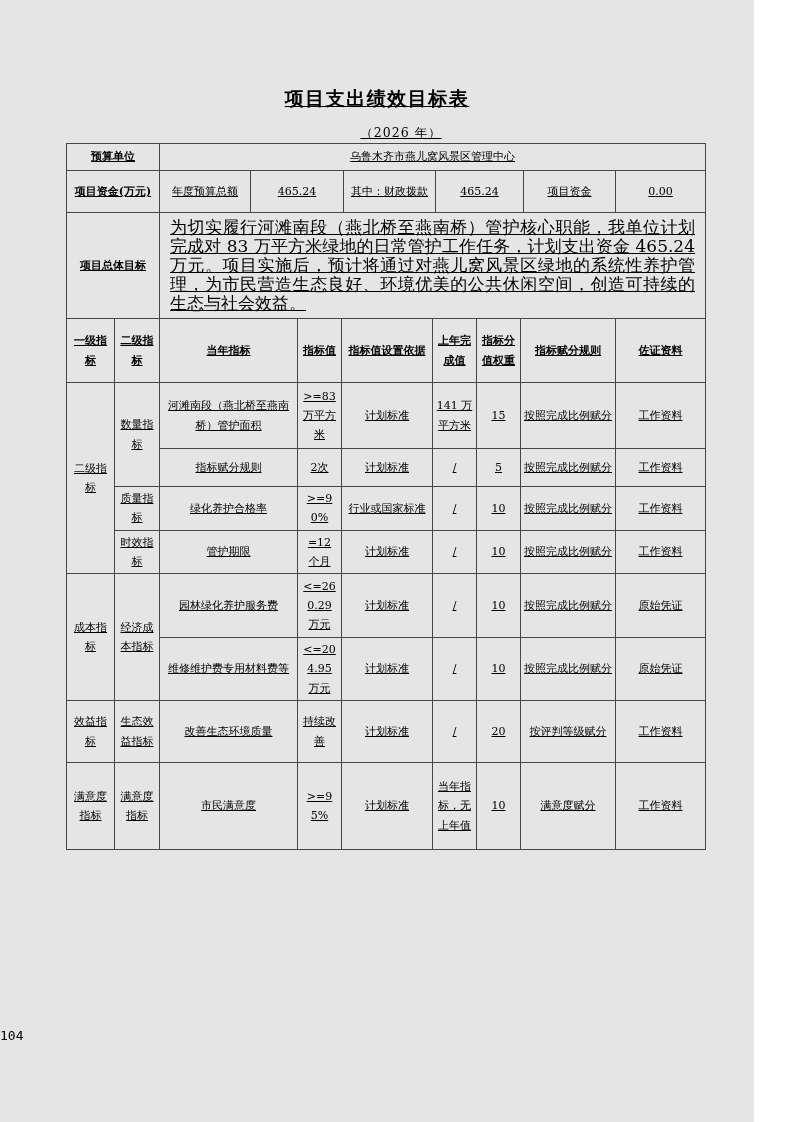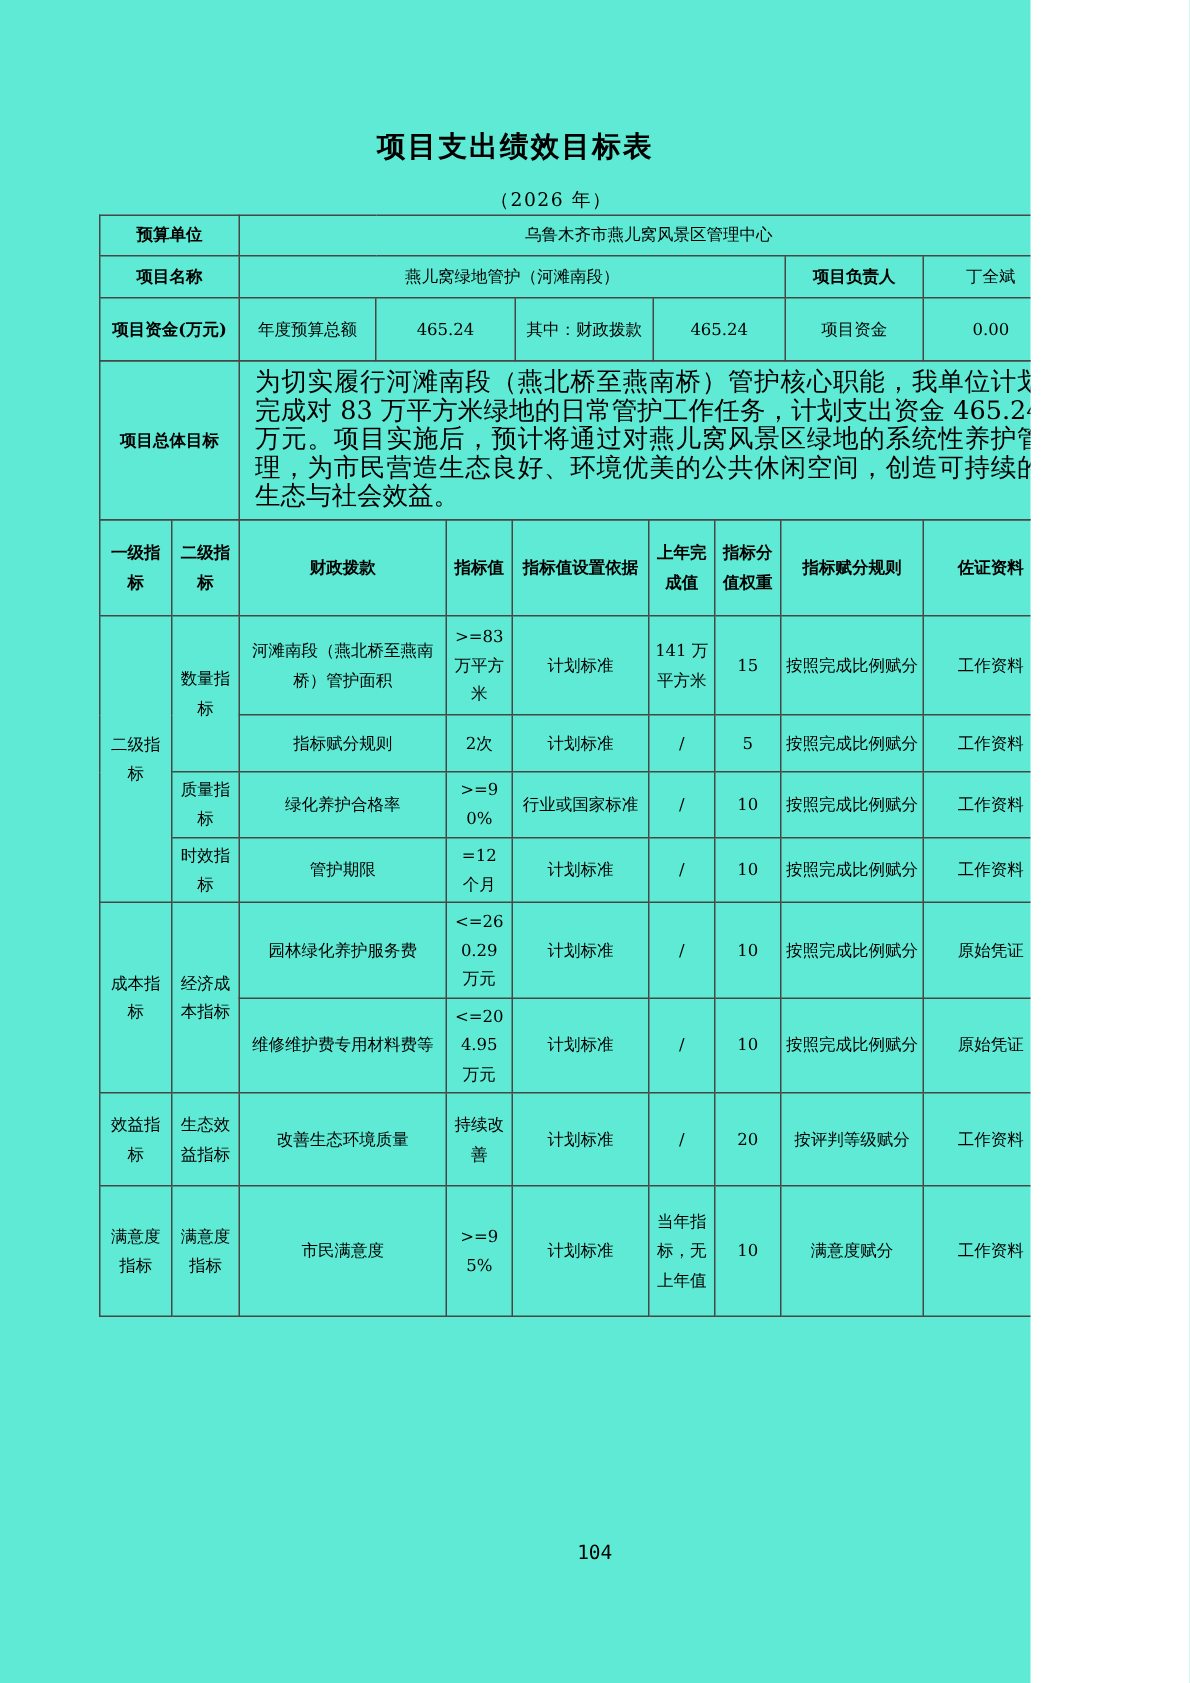--- a/index.html
+++ b/index.html
@@ -9,24 +9,25 @@
   }
   body {
     width: 793px;
     height: 1122px;
     font-family: "DejaVu Serif", "Liberation Serif", serif;
     color: #000000;
     position: relative;
   }
   .page {
     position: relative;
-    width: 687px;
+    width: 754px;
     height: 1122px;
-    background: #5eead4;
+    background: #e5e5e5;
     overflow: hidden;
+    text-decoration: underline;
   }
   .doc-title {
     margin: 0;
     padding-top: 87px;
     text-align: center;
     font-size: 19px;
     font-weight: bold;
     letter-spacing: 1.5px;
     line-height: 23px;
   }
@@ -62,21 +63,21 @@
     text-align: justify;
     padding: 5px 10px;
     line-height: 19px;
     font-size: 17px;
   }
   .page-number {
     position: absolute;
     top: 1028px;
     left: 0;
     width: 793px;
-    text-align: center;
+    text-align: left;
     font-size: 13px;
     font-family: "DejaVu Sans Mono", monospace;
   }
 </style>
 </head>
 <body>
 
 <div class="page">
 
   <h1 class="doc-title">项目支出绩效目标表</h1>
@@ -89,26 +90,20 @@
         <col style="width:93px">
       <col style="width:92px">
         <col style="width:88px">
         <col style="width:92px">
       <col style="width:90px">
     </colgroup>
     <tbody>
         <tr style="height:27px">
       <th>预算单位</th>
       <td colspan="6">乌鲁木齐市燕儿窝风景区管理中心</td>
-    </tr>
-    <tr style="height:28px">
-      <th>项目名称</th>
-      <td colspan="4">燕儿窝绿地管护（河滩南段）</td>
-      <th>项目负责人</th>
-      <td>丁全斌</td>
     </tr>
     <tr style="height:42px">
       <th>项目资金(万元)</th>
       <td>年度预算总额</td>
       <td>465.24</td>
       <td>其中：财政拨款</td>
       <td>465.24</td>
       <td>项目资金</td>
       <td>0.00</td>
     </tr>
@@ -137,21 +132,21 @@
         <col style="width:91px">
         <col style="width:44px">
       <col style="width:44px">
         <col style="width:95px">
         <col style="width:90px">
     </colgroup>
     <tbody>
         <tr style="height:64px">
       <th>一级指标</th>
       <th>二级指标</th>
-      <th>财政拨款</th>
+      <th>当年指标</th>
       <th>指标值</th>
       <th>指标值设置依据</th>
       <th>上年完成值</th>
       <th>指标分值权重</th>
       <th>指标赋分规则</th>
       <th>佐证资料</th>
     </tr>
     <tr style="height:66px">
       <td rowspan="4">二级指标</td>
       <td rowspan="2">数量指标</td>

